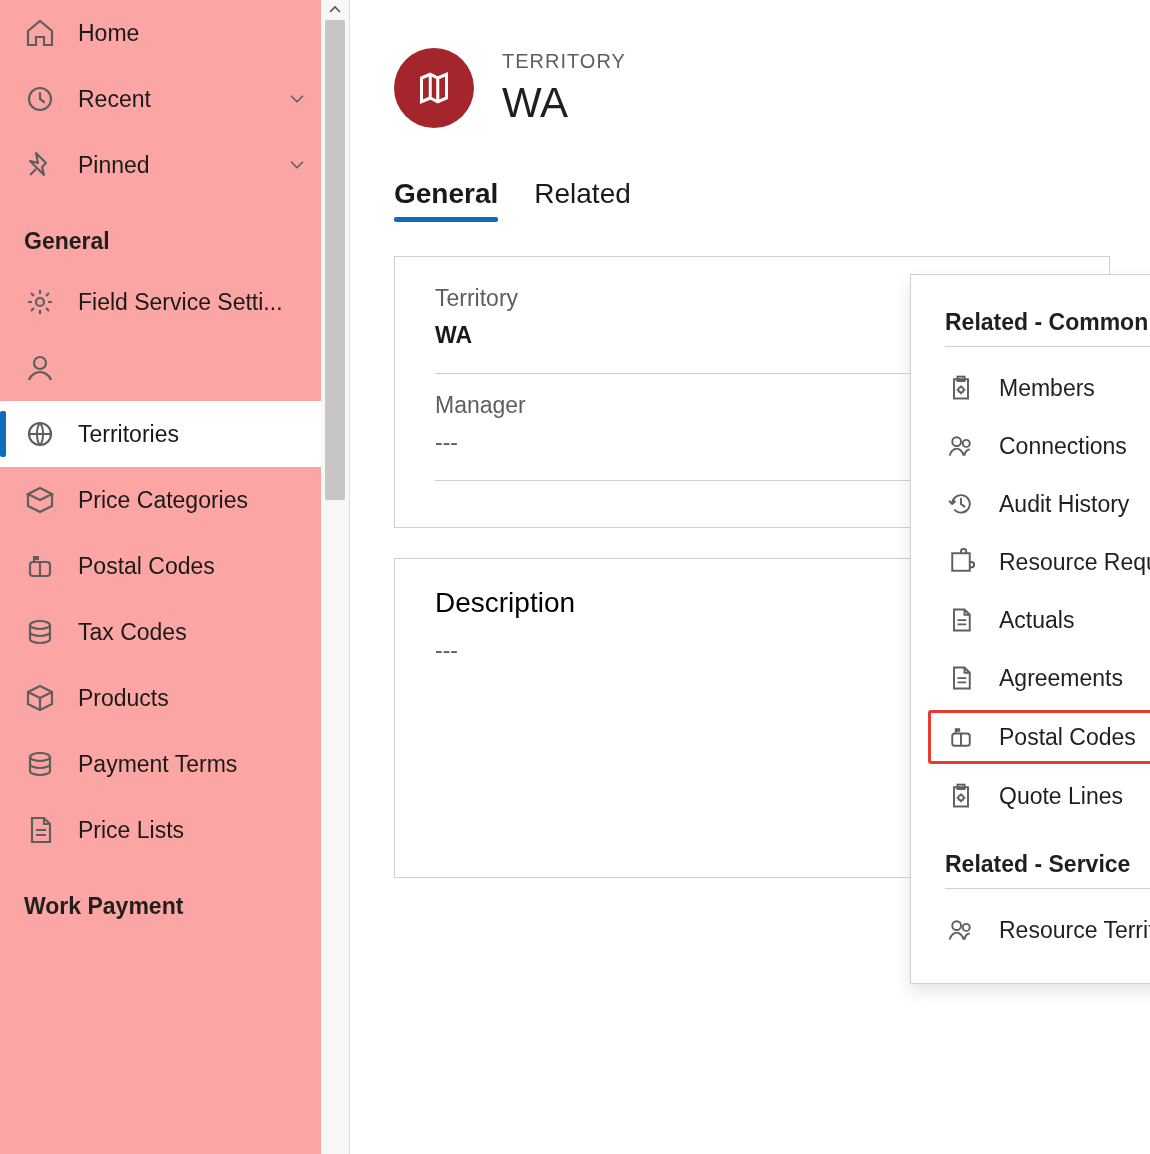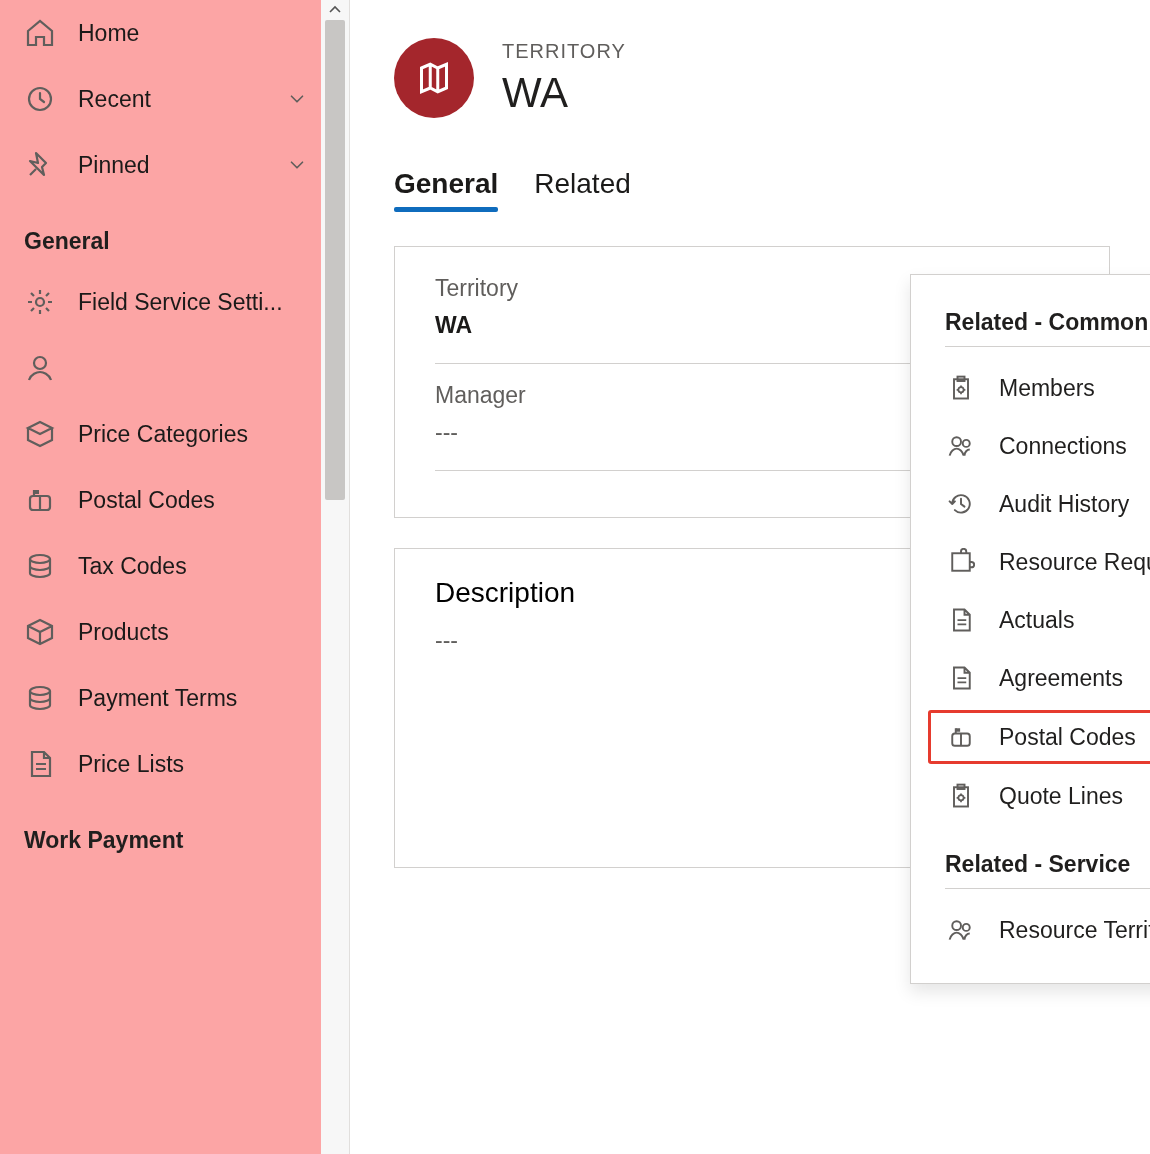--- a/index.html
+++ b/index.html
@@ -99,21 +99,21 @@
   }
   .nav-group-title {
     font-size: 23px;
     font-weight: 700;
     color: #201f1e;
     padding: 30px 24px 14px 24px;
   }
   
   .main {
     flex: 1;
-    padding: 38px 40px 0 44px;
+    padding: 48px 40px 0 44px;
     position: relative;
     overflow: hidden;
   }
   .record-header {
     display: flex;
     align-items: center;
     gap: 28px;
     margin-bottom: 50px;
   }
   .record-icon {
@@ -378,20 +378,28 @@
         </span>
       <span class="label">Field Service Setti...</span>
     </div>
     <div class="nav-item">
       <span class="icon">
           <svg width="32" height="32" viewBox="0 0 32 32">
             <use href="#ic-user"></use>
           </svg>
         </span>
     </div>
+    <div class="nav-item selected">
+      <span class="icon">
+          <svg width="32" height="32" viewBox="0 0 32 32">
+            <use href="#ic-globe"></use>
+          </svg>
+        </span>
+      <span class="label">Territories</span>
+    </div>
     <div class="nav-item">
       <span class="icon">
           <svg width="32" height="32" viewBox="0 0 32 32">
             <use href="#ic-box-stack"></use>
           </svg>
         </span>
       <span class="label">Price Categories</span>
     </div>
     <div class="nav-item">
       <span class="icon">

